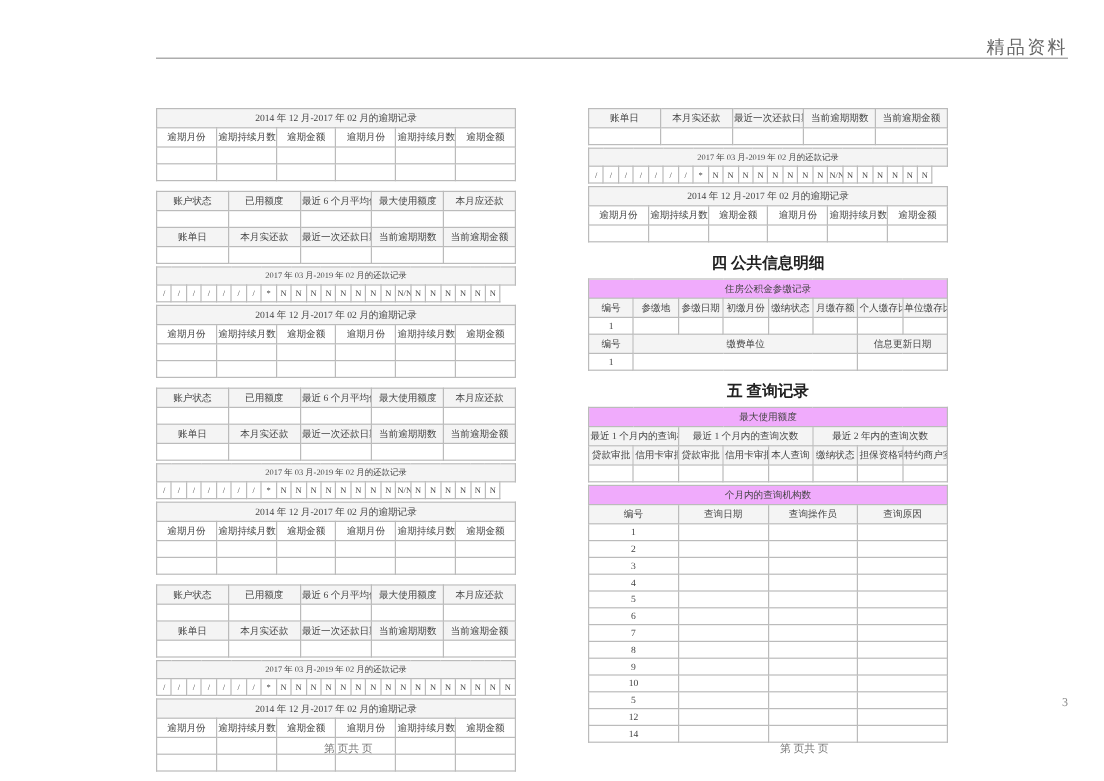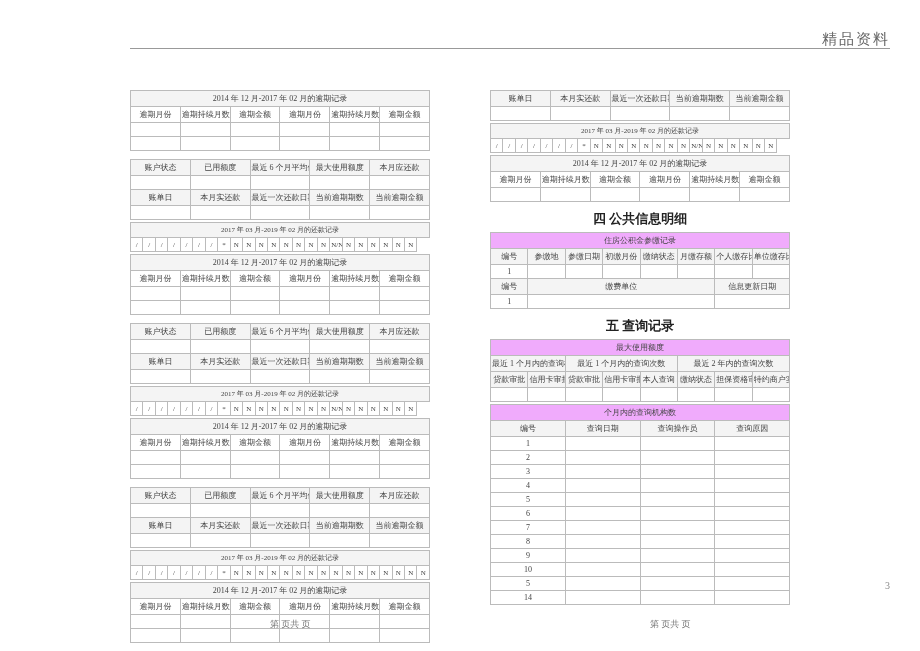--- a/index.html
+++ b/index.html
@@ -650,20 +650,26 @@
             <td></td>
             <td></td>
           </tr>
           <tr>
             <td>5</td>
             <td></td>
             <td></td>
             <td></td>
           </tr>
           <tr>
+            <td>12</td>
+            <td></td>
+            <td></td>
+            <td></td>
+          </tr>
+          <tr>
             <td>14</td>
             <td></td>
             <td></td>
             <td></td>
           </tr>
         </tbody>
     </table>
   </div>
 </div>
 

